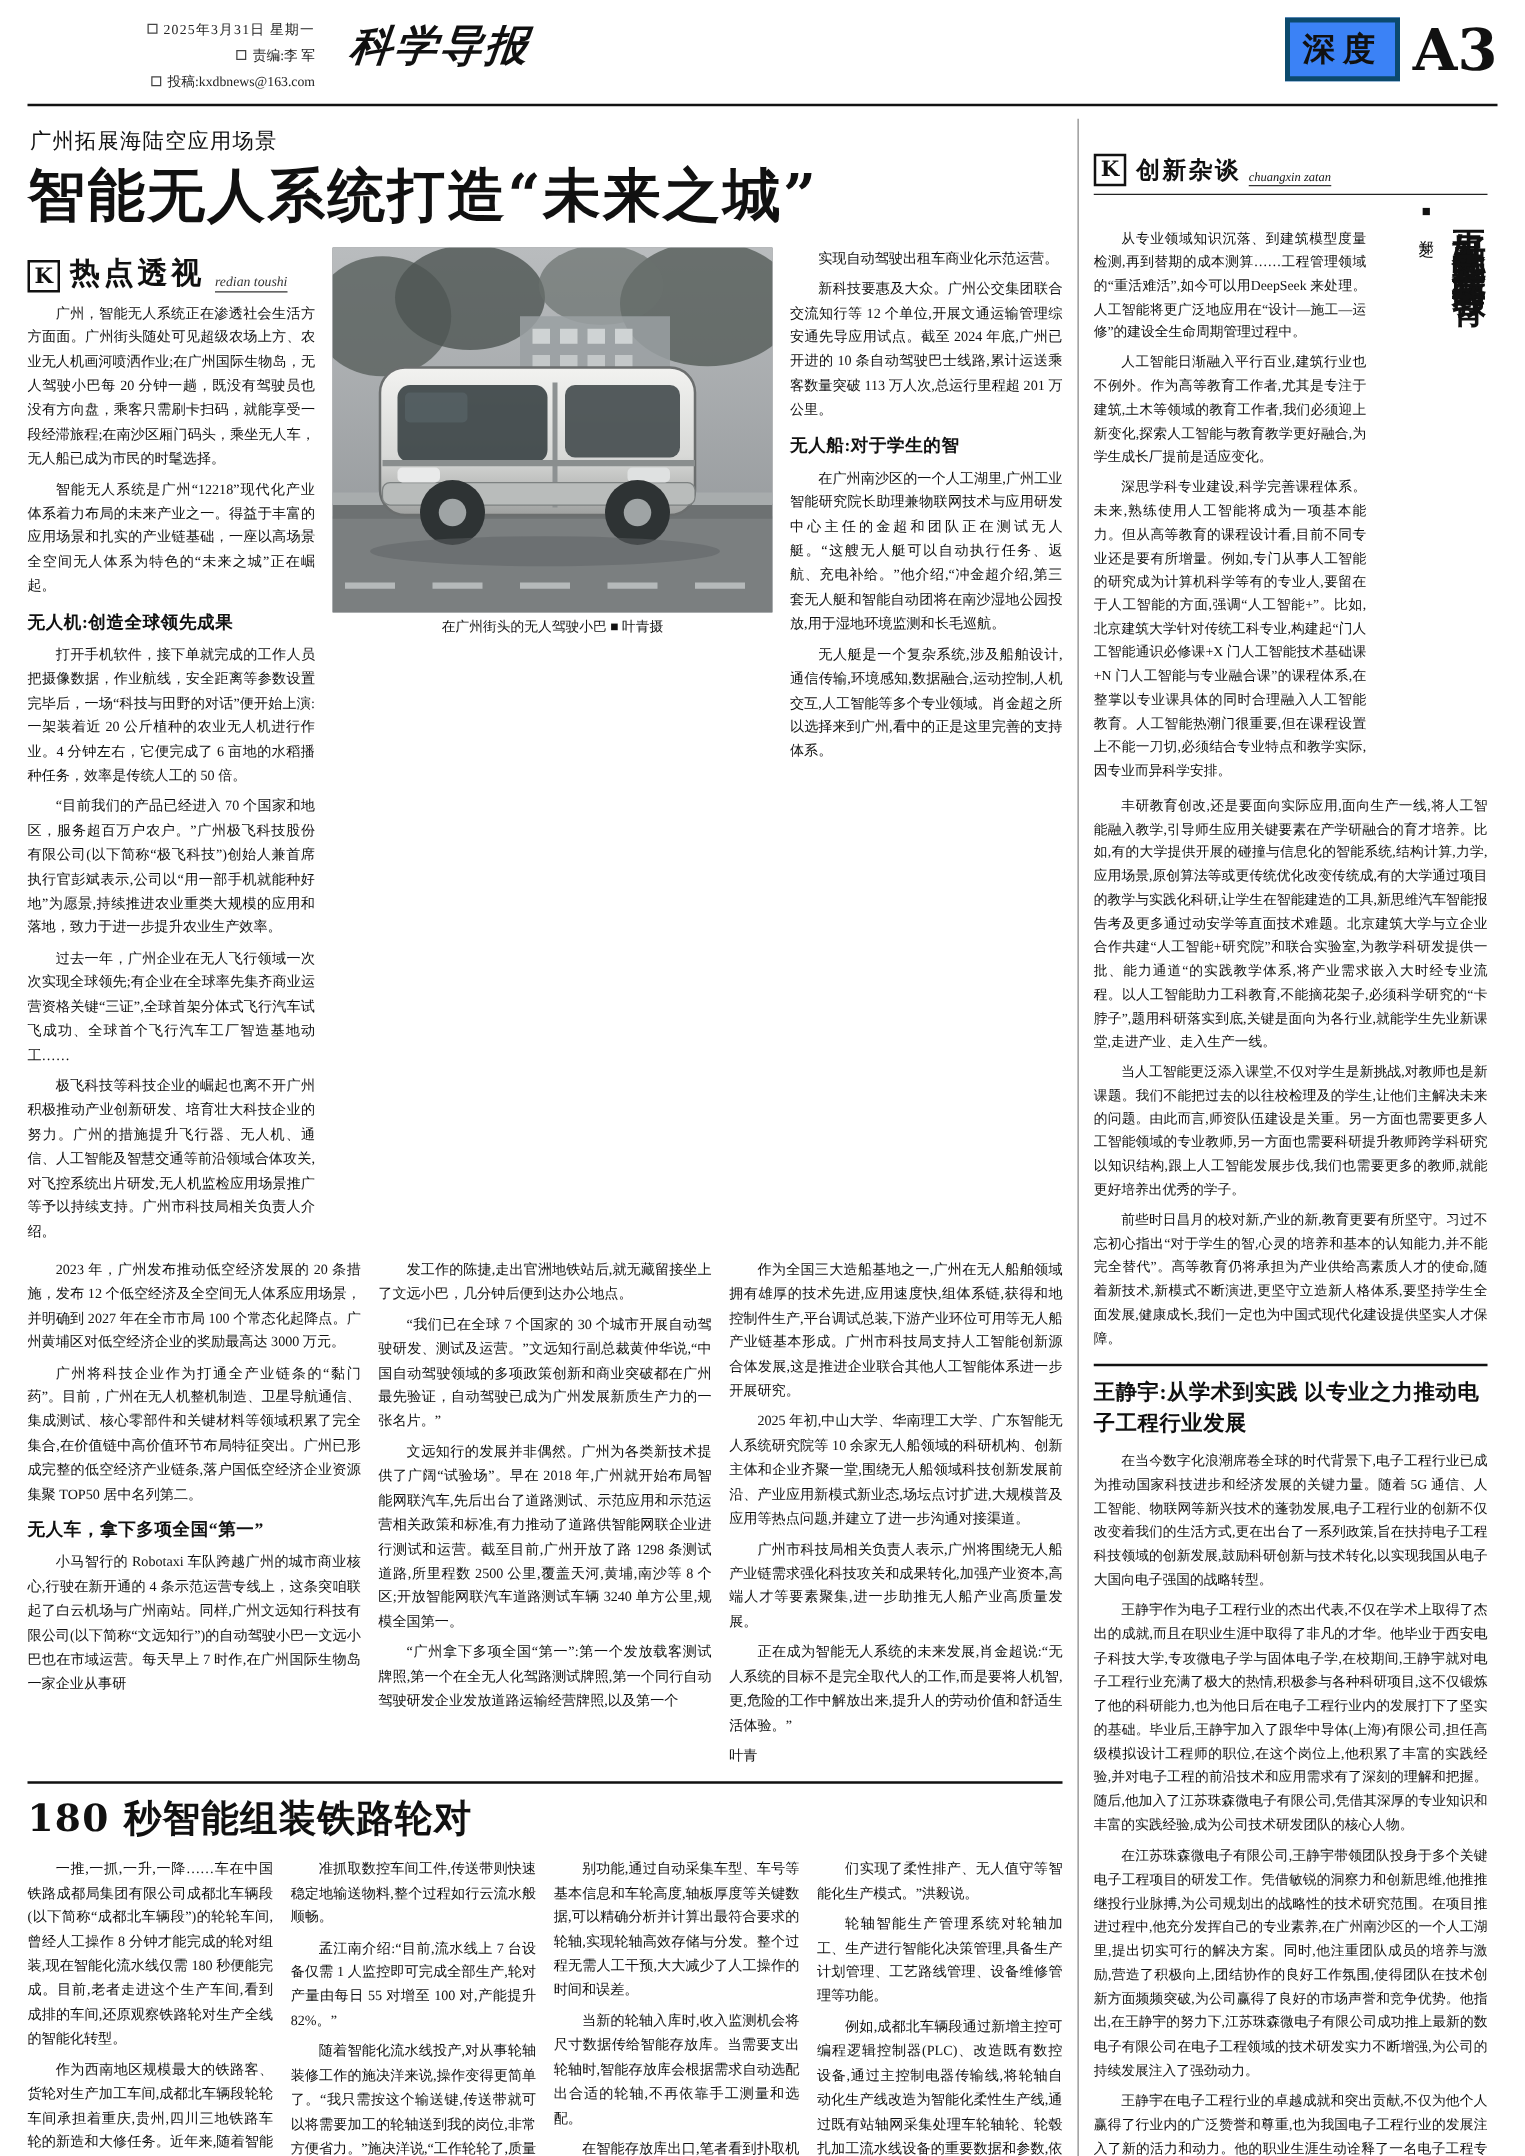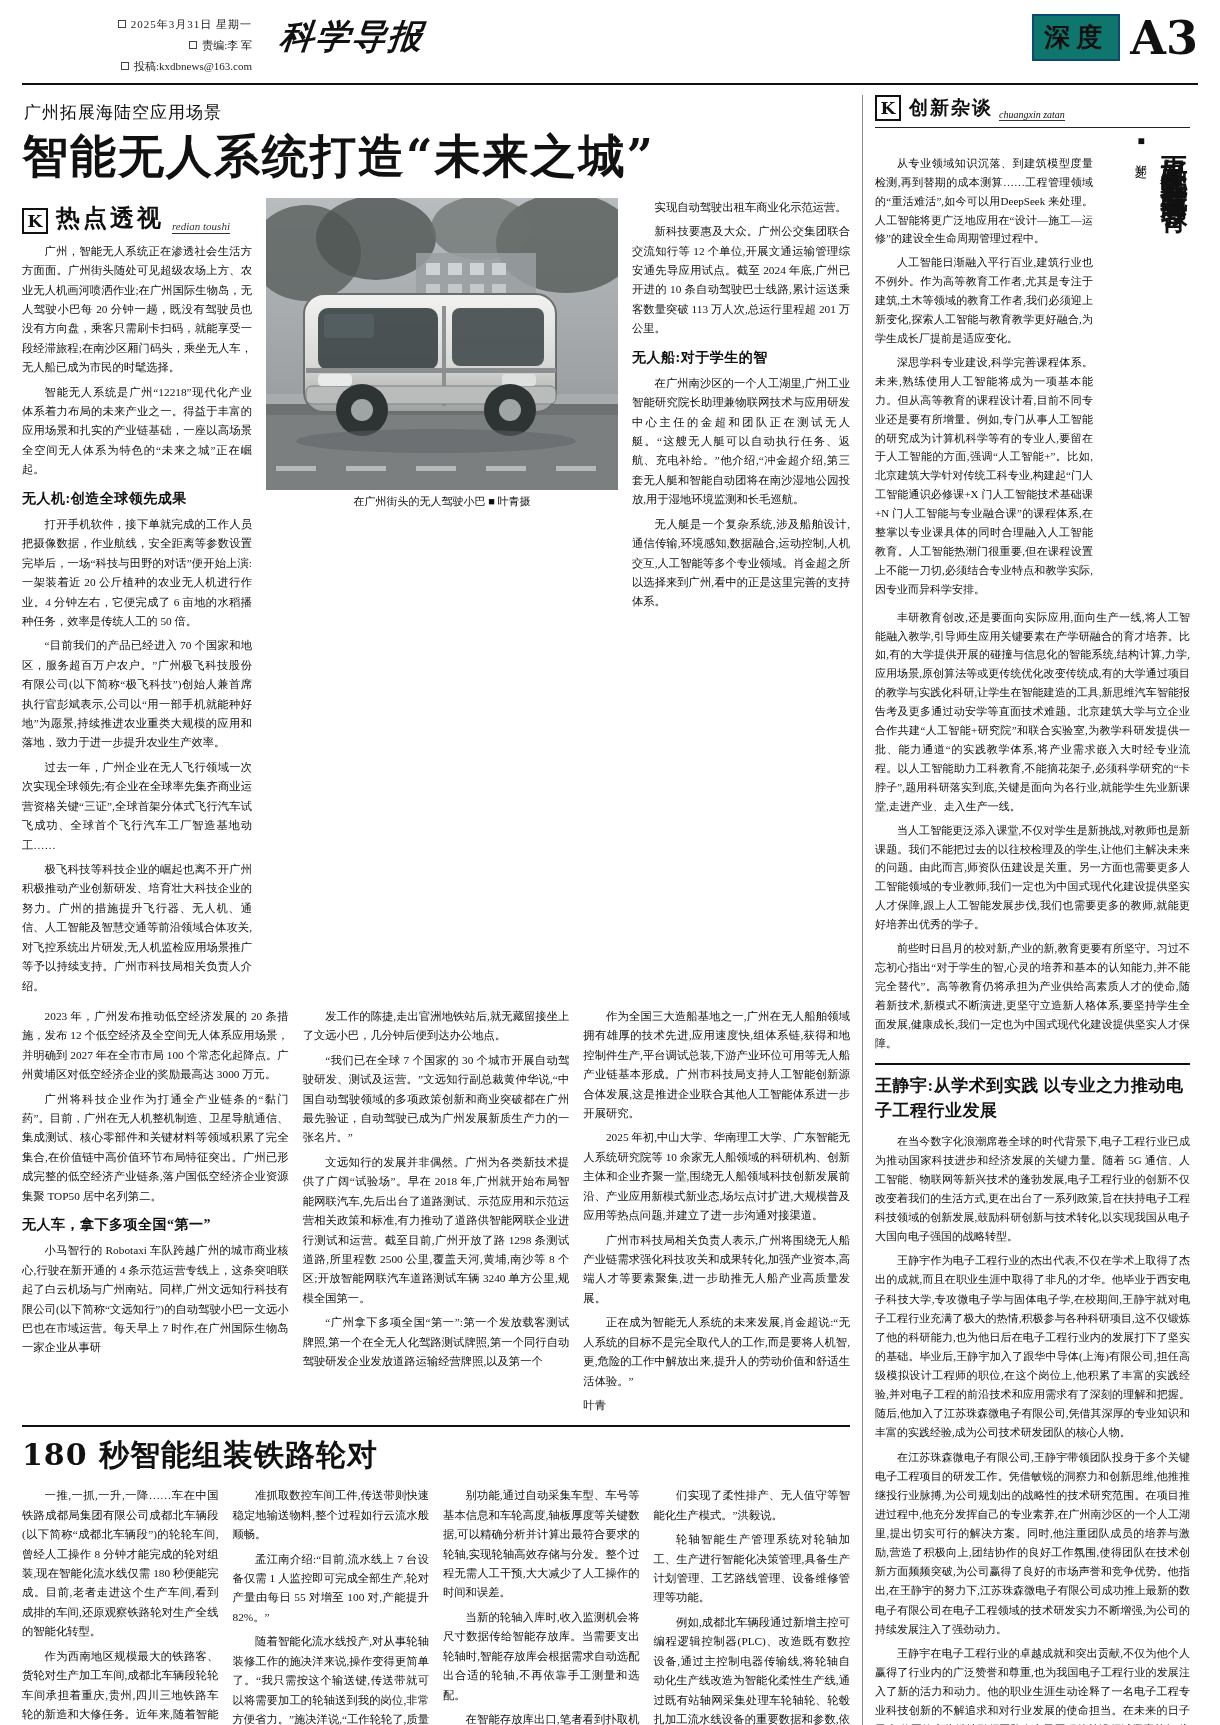--- a/index.html
+++ b/index.html
@@ -22,22 +22,22 @@
   .mh-center { flex:1; display:flex; justify-content:flex-start; padding-left:28px; }
   .paper-name {
     font-family:"DejaVu Serif", serif;
     font-size:34px; font-weight:bold; letter-spacing:2px;
     color:#111;
     transform:skewX(-6deg);
     font-style:italic;
   }
   .mh-right { display:flex; align-items:center; gap:10px; }
   .depth-box {
-    border:2px solid #0c4a6e; padding:4px 10px; font-size:26px; font-weight:bold;
-    letter-spacing:6px; background:#0f766e;
+    border:4px solid #0c4a6e; padding:4px 10px; font-size:26px; font-weight:bold;
+    letter-spacing:6px; background:#3b82f6;
     font-family:"DejaVu Serif", serif;
   }
   .page-no { font-size:46px; font-weight:bold; font-family:"DejaVu Serif", serif; line-height:1; }
 
   
   .body-wrap { display:flex; gap:12px; margin-top:10px; }
   .left-zone { width:828px; }
   .right-zone { width:328px; border-left:1px solid #888; padding-left:12px; }
 
   .kicker { font-size:17px; margin:6px 0 2px 2px; letter-spacing:1px; }
@@ -72,21 +72,21 @@
   }
   .cap { font-size:11px; margin-top:4px; text-align:center; color:#111; }
 
   .lead-2col { display:flex; gap:14px; }
 
   
   .feat-title { font-size:30px; font-weight:bold; letter-spacing:1px; margin:8px 0 10px 0; font-family:"DejaVu Serif", serif;}
 
   
   .rail-head { display:flex; align-items:flex-end; margin-bottom:6px; }
-  .rail-head .cn { font-size:19px; font-weight:bold; letter-spacing:2px; }
+  .rail-head .cn { font-size:19px; font-weight:bold; letter-spacing:2px;margin-top:28px; }
   .rail-head .py { font-size:10px; font-style:italic; margin-left:6px; border-bottom:1px solid #333; }
   .vtitle-wrap { display:flex; justify-content:space-between; align-items:flex-end; }
   .vtitle {
     writing-mode:vertical-rl; text-orientation:upright;
     font-size:27px; font-weight:bold; letter-spacing:4px; line-height:1.22;
     height:470px; margin-left:8px;
     font-family:"DejaVu Serif", serif;
   }
   .vbody { font-size:11px; line-height:1.72; text-align:justify; width:218px; }
   .vbody p { margin:0 0 5px 0; text-indent:2em; }
@@ -290,21 +290,21 @@
           <p>深思学科专业建设,科学完善课程体系。未来,熟练使用人工智能将成为一项基本能力。但从高等教育的课程设计看,目前不同专业还是要有所增量。例如,专门从事人工智能的研究成为计算机科学等有的专业人,要留在于人工智能的方面,强调“人工智能+”。比如,北京建筑大学针对传统工科专业,构建起“门人工智能通识必修课+X 门人工智能技术基础课+N 门人工智能与专业融合课”的课程体系,在整掌以专业课具体的同时合理融入人工智能教育。人工智能热潮门很重要,但在课程设置上不能一刀切,必须结合专业特点和教学实际,因专业而异科学安排。</p>
         </div>
         <div style="display:flex;">
           <div class="author-line">■ 郑芝</div>
           <div class="vtitle">更好融合人工智能与高等教育</div>
         </div>
       </div>
 
       <div class="vbody" style="width:100%; margin-top:4px;">
         <p>丰研教育创改,还是要面向实际应用,面向生产一线,将人工智能融入教学,引导师生应用关键要素在产学研融合的育才培养。比如,有的大学提供开展的碰撞与信息化的智能系统,结构计算,力学,应用场景,原创算法等或更传统优化改变传统成,有的大学通过项目的教学与实践化科研,让学生在智能建造的工具,新思维汽车智能报告考及更多通过动安学等直面技术难题。北京建筑大学与立企业合作共建“人工智能+研究院”和联合实验室,为教学科研发提供一批、能力通道“的实践教学体系,将产业需求嵌入大时经专业流程。以人工智能助力工科教育,不能摘花架子,必须科学研究的“卡脖子”,题用科研落实到底,关键是面向为各行业,就能学生先业新课堂,走进产业、走入生产一线。</p>
-        <p>当人工智能更泛添入课堂,不仅对学生是新挑战,对教师也是新课题。我们不能把过去的以往校检理及的学生,让他们主解决未来的问题。由此而言,师资队伍建设是关重。另一方面也需要更多人工智能领域的专业教师,我们一定也为中国式现代化建设提供坚实人才保障,跟上人工智能发展步伐,我们也需要更多的教师,就能更好培养出优秀的学子。</p>
+        <p>当人工智能更泛添入课堂,不仅对学生是新挑战,对教师也是新课题。我们不能把过去的以往校检理及的学生,让他们主解决未来的问题。由此而言,师资队伍建设是关重。另一方面也需要更多人工智能领域的专业教师,另一方面也需要科研提升教师跨学科研究以知识结构,跟上人工智能发展步伐,我们也需要更多的教师,就能更好培养出优秀的学子。</p>
         <p>前些时日昌月的校对新,产业的新,教育更要有所坚守。习过不忘初心指出“对于学生的智,心灵的培养和基本的认知能力,并不能完全替代”。高等教育仍将承担为产业供给高素质人才的使命,随着新技术,新模式不断演进,更坚守立造新人格体系,要坚持学生全面发展,健康成长,我们一定也为中国式现代化建设提供坚实人才保障。</p>
       </div>
 
       <hr class="hr-thick">
 
       <div class="rail-h2">王静宇:从学术到实践 以专业之力推动电子工程行业发展</div>
       <div class="rail-text">
         <p>在当今数字化浪潮席卷全球的时代背景下,电子工程行业已成为推动国家科技进步和经济发展的关键力量。随着 5G 通信、人工智能、物联网等新兴技术的蓬勃发展,电子工程行业的创新不仅改变着我们的生活方式,更在出台了一系列政策,旨在扶持电子工程科技领域的创新发展,鼓励科研创新与技术转化,以实现我国从电子大国向电子强国的战略转型。</p>
         <p>王静宇作为电子工程行业的杰出代表,不仅在学术上取得了杰出的成就,而且在职业生涯中取得了非凡的才华。他毕业于西安电子科技大学,专攻微电子学与固体电子学,在校期间,王静宇就对电子工程行业充满了极大的热情,积极参与各种科研项目,这不仅锻炼了他的科研能力,也为他日后在电子工程行业内的发展打下了坚实的基础。毕业后,王静宇加入了跟华中导体(上海)有限公司,担任高级模拟设计工程师的职位,在这个岗位上,他积累了丰富的实践经验,并对电子工程的前沿技术和应用需求有了深刻的理解和把握。随后,他加入了江苏珠森微电子有限公司,凭借其深厚的专业知识和丰富的实践经验,成为公司技术研发团队的核心人物。</p>
         <p>在江苏珠森微电子有限公司,王静宇带领团队投身于多个关键电子工程项目的研发工作。凭借敏锐的洞察力和创新思维,他推推继投行业脉搏,为公司规划出的战略性的技术研究范围。在项目推进过程中,他充分发挥自己的专业素养,在广州南沙区的一个人工湖里,提出切实可行的解决方案。同时,他注重团队成员的培养与激励,营造了积极向上,团结协作的良好工作氛围,使得团队在技术创新方面频频突破,为公司赢得了良好的市场声誉和竞争优势。他指出,在王静宇的努力下,江苏珠森微电子有限公司成功推上最新的数电子有限公司在电子工程领域的技术研发实力不断增强,为公司的持续发展注入了强劲动力。</p>

